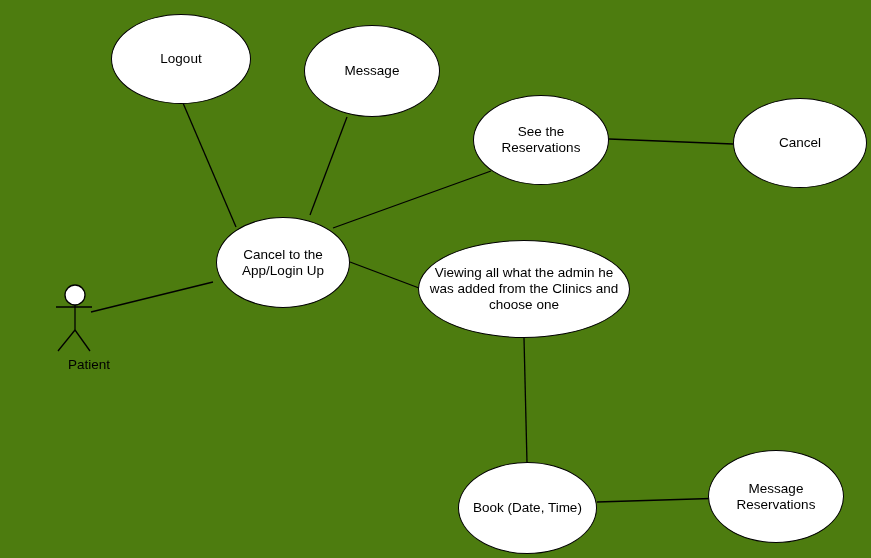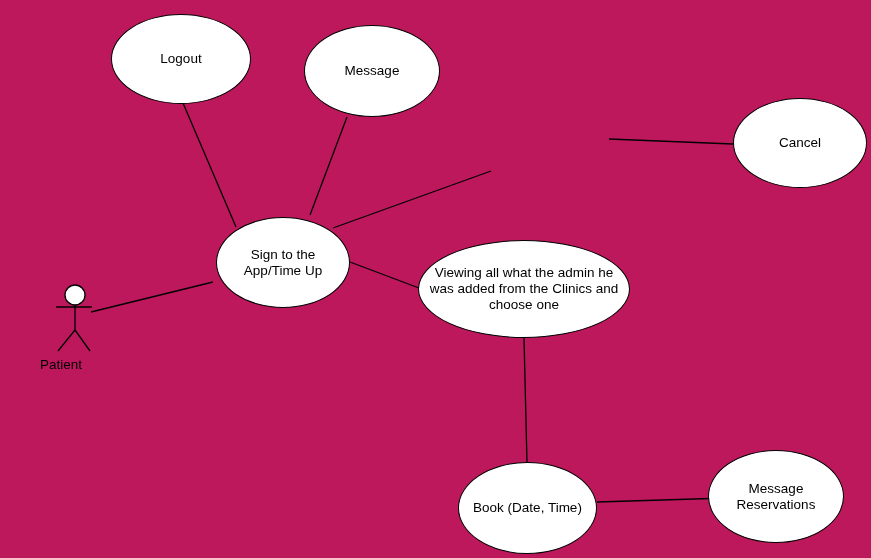--- a/index.html
+++ b/index.html
@@ -5,21 +5,21 @@
   html, body {
     margin: 0;
     padding: 0;
     background: #ffffff;
     font-family: "Liberation Sans", sans-serif;
   }
   .canvas {
     position: relative;
     width: 871px;
     height: 558px;
-    background: #be185d;
+    background: #4d7c0f;
     overflow: hidden;
     color: #000000;
   }
   .edges {
     position: absolute;
     left: 0;
     top: 0;
     width: 871px;
     height: 558px;
   }
@@ -53,21 +53,21 @@
   #node-cancel   { left: 733px; top: 98px;  width: 134px; height: 90px; }
   #node-login    { left: 216px; top: 217px; width: 134px; height: 91px; }
   #node-viewing  { left: 418px; top: 240px; width: 212px; height: 98px; }
   #node-book     { left: 458px; top: 462px; width: 139px; height: 92px; }
   #node-message  { left: 708px; top: 450px; width: 136px; height: 93px; }
   .actor-label {
     position: absolute;
     left: 40px;
     top: 357px;
     width: 70px;
-    text-align: left;
+    text-align: right;
     font-size: 13.5px;
     line-height: 16px;
     color: #000000;
   }
 </style>
 </head>
 <body>
 
 <div class="canvas">
 
@@ -91,28 +91,32 @@
   </svg>
 
   <div class="node" id="node-logout">
     <span>Logout</span>
   </div>
 
   <div class="node" id="node-profile">
     <span>Message</span>
   </div>
 
+  <div class="node" id="node-see">
+    <span>See the</span>
+    <span>Reservations</span>
+  </div>
 
   <div class="node" id="node-cancel">
     <span>Cancel</span>
   </div>
 
   <div class="node" id="node-login">
-    <span>Sign to the</span>
-    <span>App/Time Up</span>
+    <span>Cancel to the</span>
+    <span>App/Login Up</span>
   </div>
 
   <div class="node" id="node-book">
     <span>Book (Date, Time)</span>
   </div>
 
   <div class="node" id="node-viewing">
     <span>Viewing all what the admin he</span>
     <span>was added from the Clinics and</span>
     <span>choose one</span>

